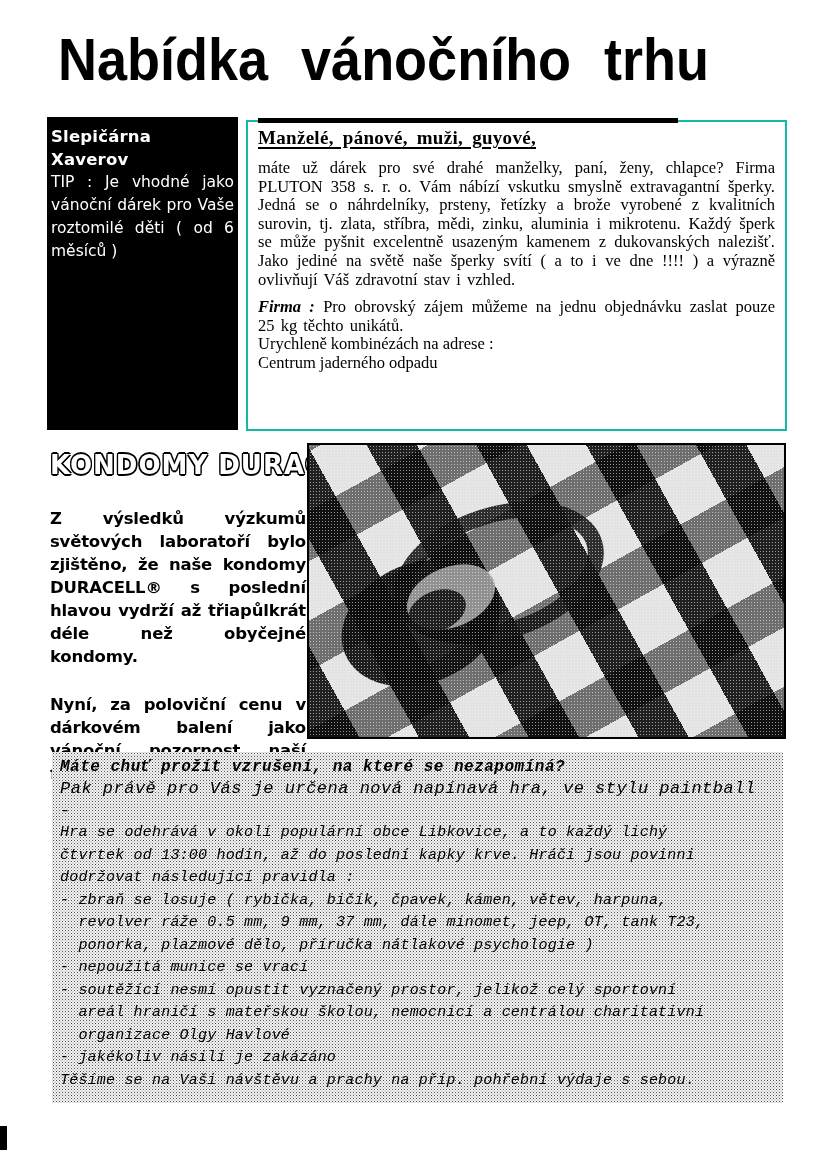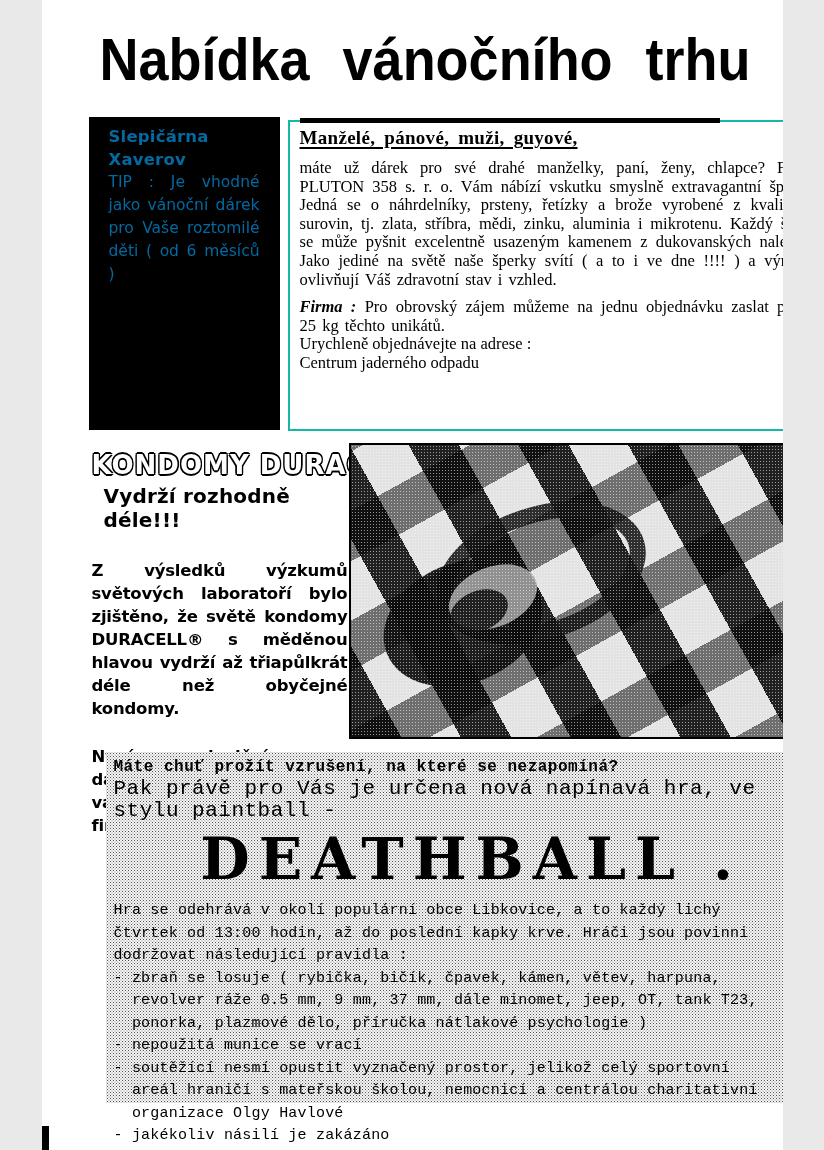--- a/index.html
+++ b/index.html
@@ -1,34 +1,34 @@
 <!DOCTYPE html>
 <html><head>
 <meta charset="utf-8">
 <style>
   * { margin:0; padding:0; box-sizing:border-box; }
   html,body { background:#e9e9e9; }
   .page {
-    position:relative; width:741px; height:1150px; margin:0 auto;
+    position:relative; width:824px; height:1150px; margin:0 auto;
     background:#fff; color:#000; overflow:hidden;
     font-family:"Liberation Serif", serif;
   }
 
   
   .masthead {
     position:absolute; left:58px; top:26px; width:710px;
     font-family:"Liberation Sans", sans-serif;
     font-weight:700; font-size:54px; letter-spacing:0px; word-spacing:18px;
     transform:scaleY(1.08); transform-origin:top left; white-space:nowrap;
   }
 
   
   .xaverov {
     position:absolute; left:47px; top:117px; width:191px; height:313px;
-    background:#000; color:#0369a1; padding:8px 20px;
+    background:#000; color:#ffffff; padding:8px 4px;
     font-family:"DejaVu Sans", sans-serif;
     font-size:15.5px; line-height:23px; text-align:justify;
   }
   .xaverov .x-head { font-weight:700; font-size:16.5px; letter-spacing:.2px; }
   .xaverov p { text-align:justify; }
   .xaverov .x-body { text-align:justify; }
 
   
   .pluton {
     position:absolute; left:246px; top:120px; width:541px; height:311px;
@@ -82,32 +82,33 @@
   }
   .photo .halftone {
     position:absolute; inset:0;
     background-image:radial-gradient(#ffffff 0.7px, rgba(255,255,255,0) 0.9px);
     background-size:3px 3px; opacity:.55;
   }
   .photo svg { position:absolute; left:0; top:0; }
 
   
   .deathball {
-    position:absolute; left:64px; top:752px; width:731px; height:351px;
+    position:absolute; left:52px; top:752px; width:731px; height:351px;
     padding:5px 8px;
     font-family:"Liberation Mono", "DejaVu Sans Mono", monospace;
     background-color:#f5f5f5;
     background-image:
       radial-gradient(rgba(40,40,40,.8) 0.6px, rgba(0,0,0,0) 0.9px),
       radial-gradient(rgba(40,40,40,.55) 0.6px, rgba(0,0,0,0) 0.9px);
     background-size:3px 3px, 3px 3px;
     background-position:0 0, 1.5px 1.5px;
+    font-style:italic;
   }
   .deathball .db-intro1 { font-weight:700; font-size:16px; line-height:21px; letter-spacing:.5px; }
-  .deathball .db-intro2 { font-weight:400; font-size:21px; line-height:22px; letter-spacing:.5px; }
+  .deathball .db-intro2 { font-weight:400; font-size:17px; line-height:22px; letter-spacing:.5px; }
   .deathball .db-title {
     font-family:"DejaVu Serif", "Liberation Serif", serif;
     font-weight:700; font-size:57px; line-height:62px; text-align:center;
     letter-spacing:9px; margin:6px 0 10px 0;
   }
   .deathball .db-body {
     font-size:15px; line-height:22.5px; white-space:pre-wrap; letter-spacing:.2px;
   }
 
   .artifact { position:absolute; left:0; top:1126px; width:7px; height:24px; background:#000; }
@@ -122,46 +123,44 @@
   <section class="xaverov">
     <p class="x-head">Slepičárna Xaverov</p>
     <p class="x-tip">TIP : Je vhodné jako vánoční dárek pro Vaše roztomilé děti ( od 6 měsíců )</p>
   </section>
 
   <section class="pluton">
     <div class="p-topbar"></div>
     <h2>Manželé, pánové, muži, guyové,</h2>
     <p class="p-body"><span>máte už dárek pro své drahé manželky, paní, ženy, chlapce? Firma PLUTON 358 s. r. o. Vám nábízí vskutku smyslně extravagantní šperky. Jedná se o náhrdelníky, prsteny, řetízky a brože vyrobené z kvalitních surovin, tj. zlata, stříbra, mědi, zinku, aluminia i mikrotenu. Každý šperk se může pyšnit excelentně usazeným kamenem z dukovanských nalezišť. Jako jediné na světě naše šperky svítí ( a to i ve dne !!!! ) a výrazně ovlivňují Váš zdravotní stav i vzhled.</span></p>
     <p class="p-body"><span class="label">Firma :</span> <span>Pro obrovský zájem můžeme na jednu objednávku zaslat pouze 25 kg těchto unikátů.</span></p>
-    <p>Urychleně objednávejte na adrese :</p>
+    <p>Urychleně kombinézách na adrese :</p>
     <p class="p-center">Centrum jaderného odpadu</p>
   </section>
 
   <section class="duracell">
     <div class="d-headline">KONDOMY DURACELL</div>
-    <div class="d-sub">Vydrží rozhodně déle!!!</div>
-    <p class="d-para">Z výsledků výzkumů světových laboratoří bylo zjištěno, že světě kondomy DURACELL® s měděnou hlavou vydrží až třiapůlkrát déle než obyčejné kondomy.</p>
+    <p class="d-para">Z výsledků výzkumů světových laboratoří bylo zjištěno, že naše kondomy DURACELL® s poslední hlavou vydrží až třiapůlkrát déle než obyčejné kondomy.</p>
     <p class="d-para d-para2">Nyní, za poloviční cenu v dárkovém balení jako vánoční pozornost naší firmy DURACELL®.</p>
   </section>
 
   <figure class="photo">
     <div class="fabric"></div>
     <svg width="479" height="296" viewBox="0 0 479 296">
       <ellipse cx="190" cy="128" rx="100" ry="58" fill="none" stroke="#141414" stroke-width="16" opacity="0.88" transform="rotate(-18 190 128)"></ellipse>
       <ellipse cx="112" cy="178" rx="82" ry="60" fill="#0c0c0c" opacity="0.92" transform="rotate(-22 112 178)"></ellipse>
       <ellipse cx="142" cy="152" rx="46" ry="30" fill="#a8a8a8" opacity="0.85" transform="rotate(-22 142 152)"></ellipse>
       <ellipse cx="128" cy="166" rx="30" ry="20" fill="#141414" opacity="0.9" transform="rotate(-22 128 166)"></ellipse>
     </svg>
     <div class="halftone"></div>
   </figure>
 
   <section class="deathball">
     <p class="db-intro1">Máte chuť prožít vzrušení, na které se nezapomíná?</p>
     <p class="db-intro2">Pak právě pro Vás je určena nová napínavá hra, ve stylu paintball -</p>
-    <h2 class="db-title">DEATHBALL .</h2>
     <div class="db-body">Hra se odehrává v okolí populární obce Libkovice, a to každý lichý
 čtvrtek od 13:00 hodin, až do poslední kapky krve. Hráči jsou povinni
 dodržovat následující pravidla :
 - zbraň se losuje ( rybička, bičík, čpavek, kámen, větev, harpuna,
   revolver ráže 0.5 mm, 9 mm, 37 mm, dále minomet, jeep, OT, tank T23,
   ponorka, plazmové dělo, příručka nátlakové psychologie )
 - nepoužitá munice se vrací
 - soutěžící nesmí opustit vyznačený prostor, jelikož celý sportovní
   areál hraničí s mateřskou školou, nemocnicí a centrálou charitativní
   organizace Olgy Havlové

